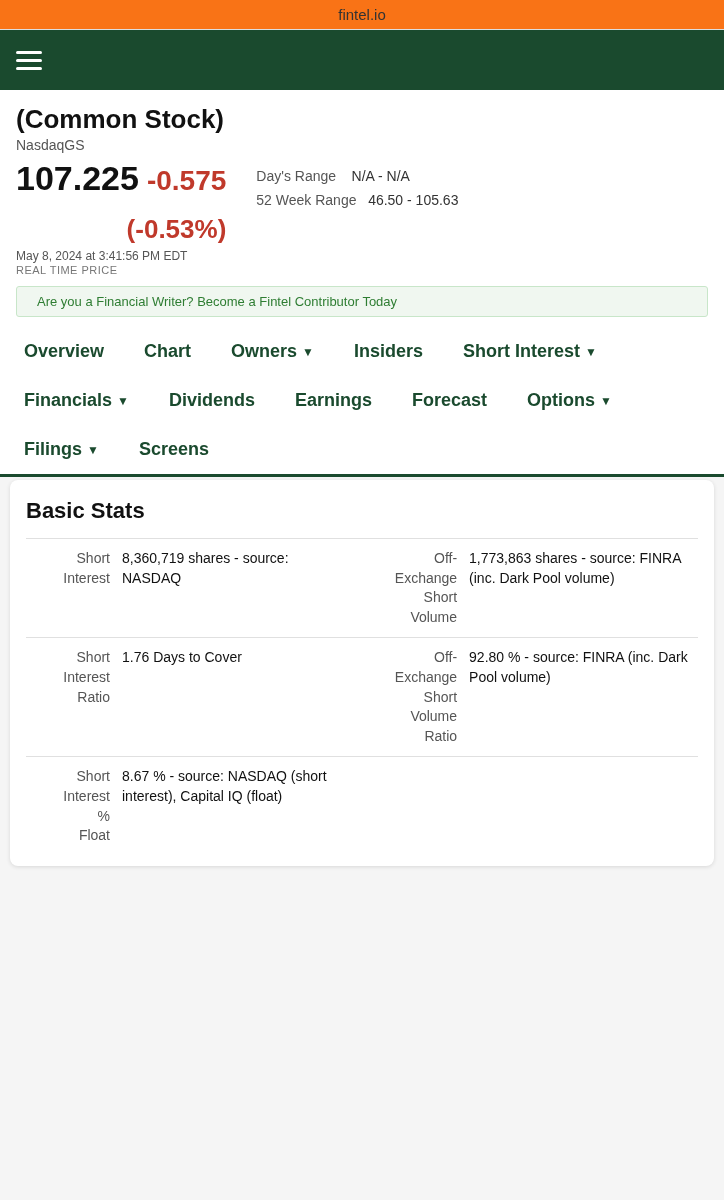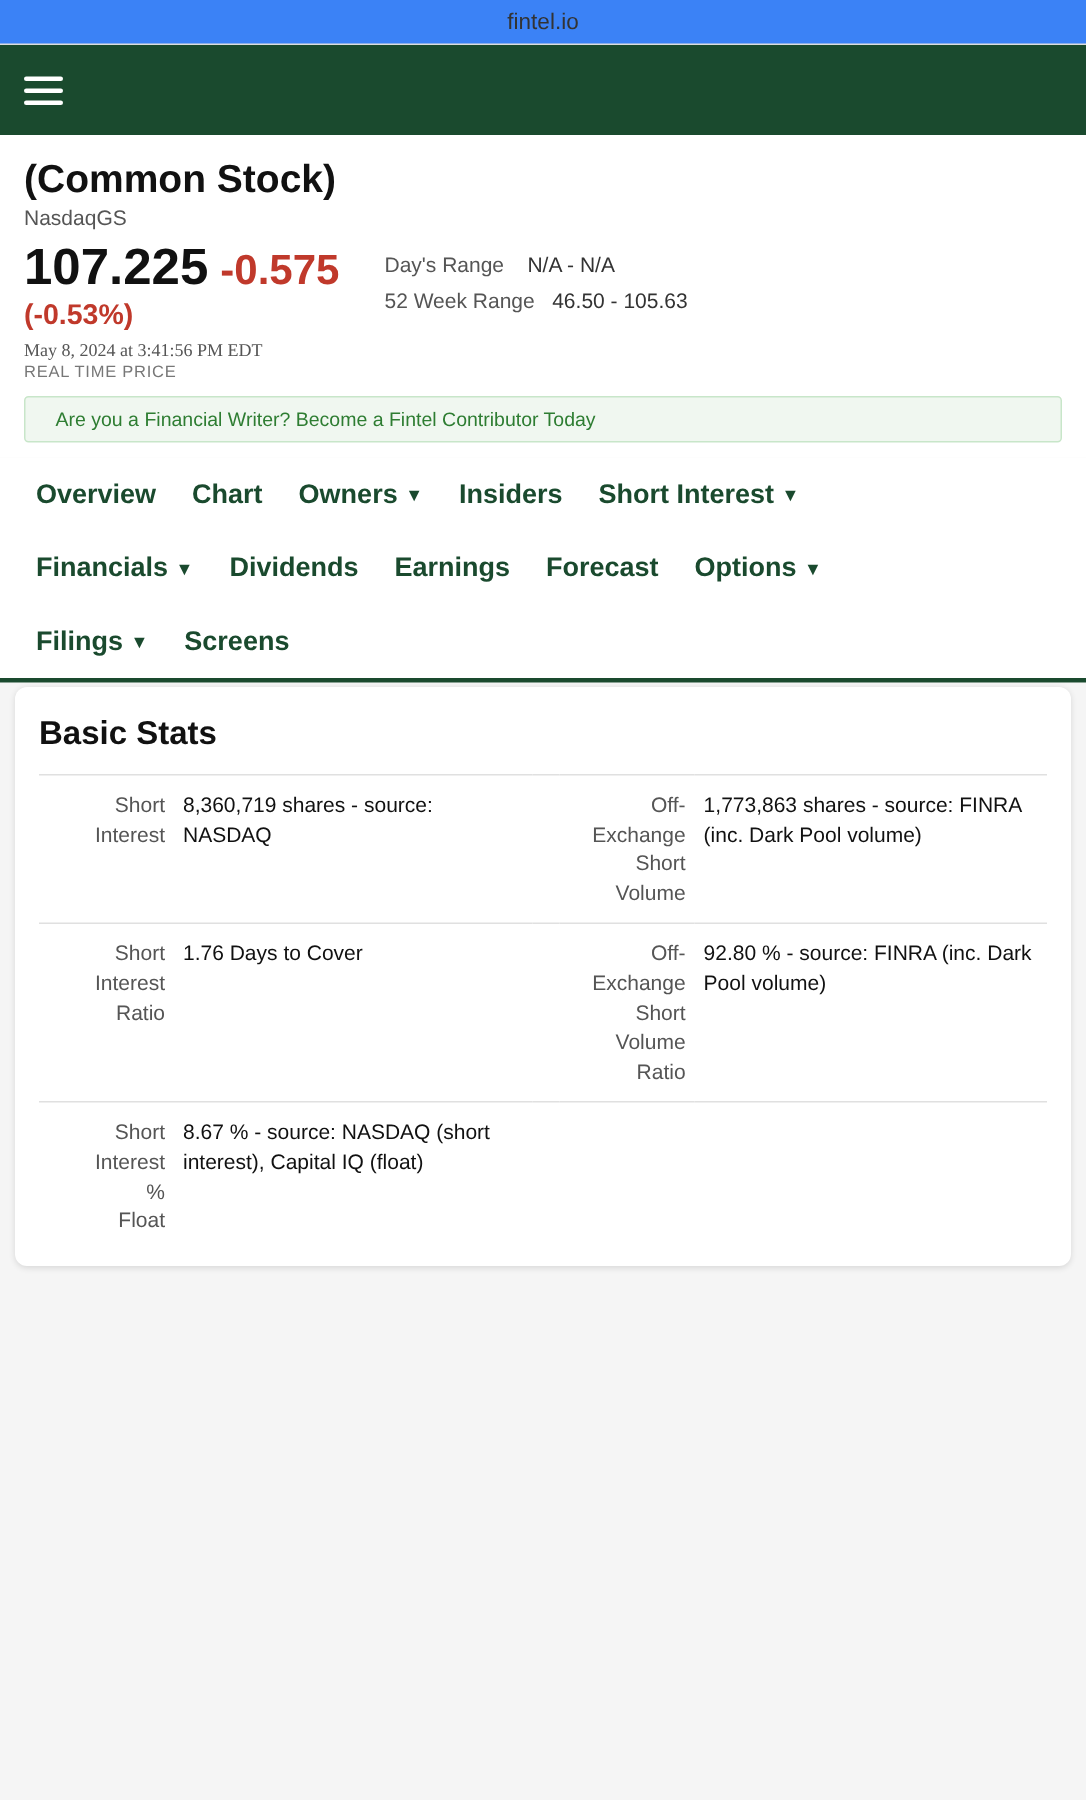--- a/index.html
+++ b/index.html
@@ -7,21 +7,21 @@
     body {
       font-family: -apple-system, BlinkMacSystemFont, 'Segoe UI', Arial, sans-serif;
       background: #f5f5f5;
       width: 724px;
       min-height: 1200px;
       color: #222;
     }
 
     
     .top-bar {
-      background: #3b82f6;
+      background: #f97316;
       text-align: center;
       padding: 6px 0;
       font-size: 15px;
       color: #333;
       border-bottom: 1px solid #ddd;
     }
 
     
     .nav-header {
       background: #1a4a2e;
@@ -77,40 +77,40 @@
       display: inline;
     }
     .price-change {
       font-size: 28px;
       font-weight: bold;
       color: #c0392b;
       margin-left: 8px;
       display: inline;
     }
     .price-pct {
-      font-size: 19px;
+      font-size: 26px;
       font-weight: bold;
       color: #c0392b;
-      margin-top: 2px;
+      margin-top: 16px;
+      text-align: right;
     }
     .price-right {
       flex: 1;
       font-size: 14px;
       color: #333;
       line-height: 1.7;
       padding-top: 6px;
     }
     .price-right .label {
       color: #555;
     }
     .timestamp {
       font-size: 12px;
       color: #555;
       margin-top: 4px;
-      font-family: Liberation Serif, serif;
     }
     .realtime {
       font-size: 11px;
       color: #777;
       letter-spacing: 0.5px;
       text-transform: uppercase;
       margin-top: 1px;
     }
     .promo-bar {
       background: #f0f7f0;
@@ -124,21 +124,21 @@
 
     
     .nav-tabs {
       background: #fff;
       padding: 0 12px;
       border-bottom: 3px solid #1a4a2e;
     }
     .nav-row {
       display: flex;
       align-items: flex-end;
-      gap: 0;
+      gap: 16px;
       flex-wrap: wrap;
     }
     .nav-item {
       font-size: 18px;
       font-weight: 600;
       color: #1a4a2e;
       padding: 14px 12px;
       cursor: pointer;
       white-space: nowrap;
       display: flex;

